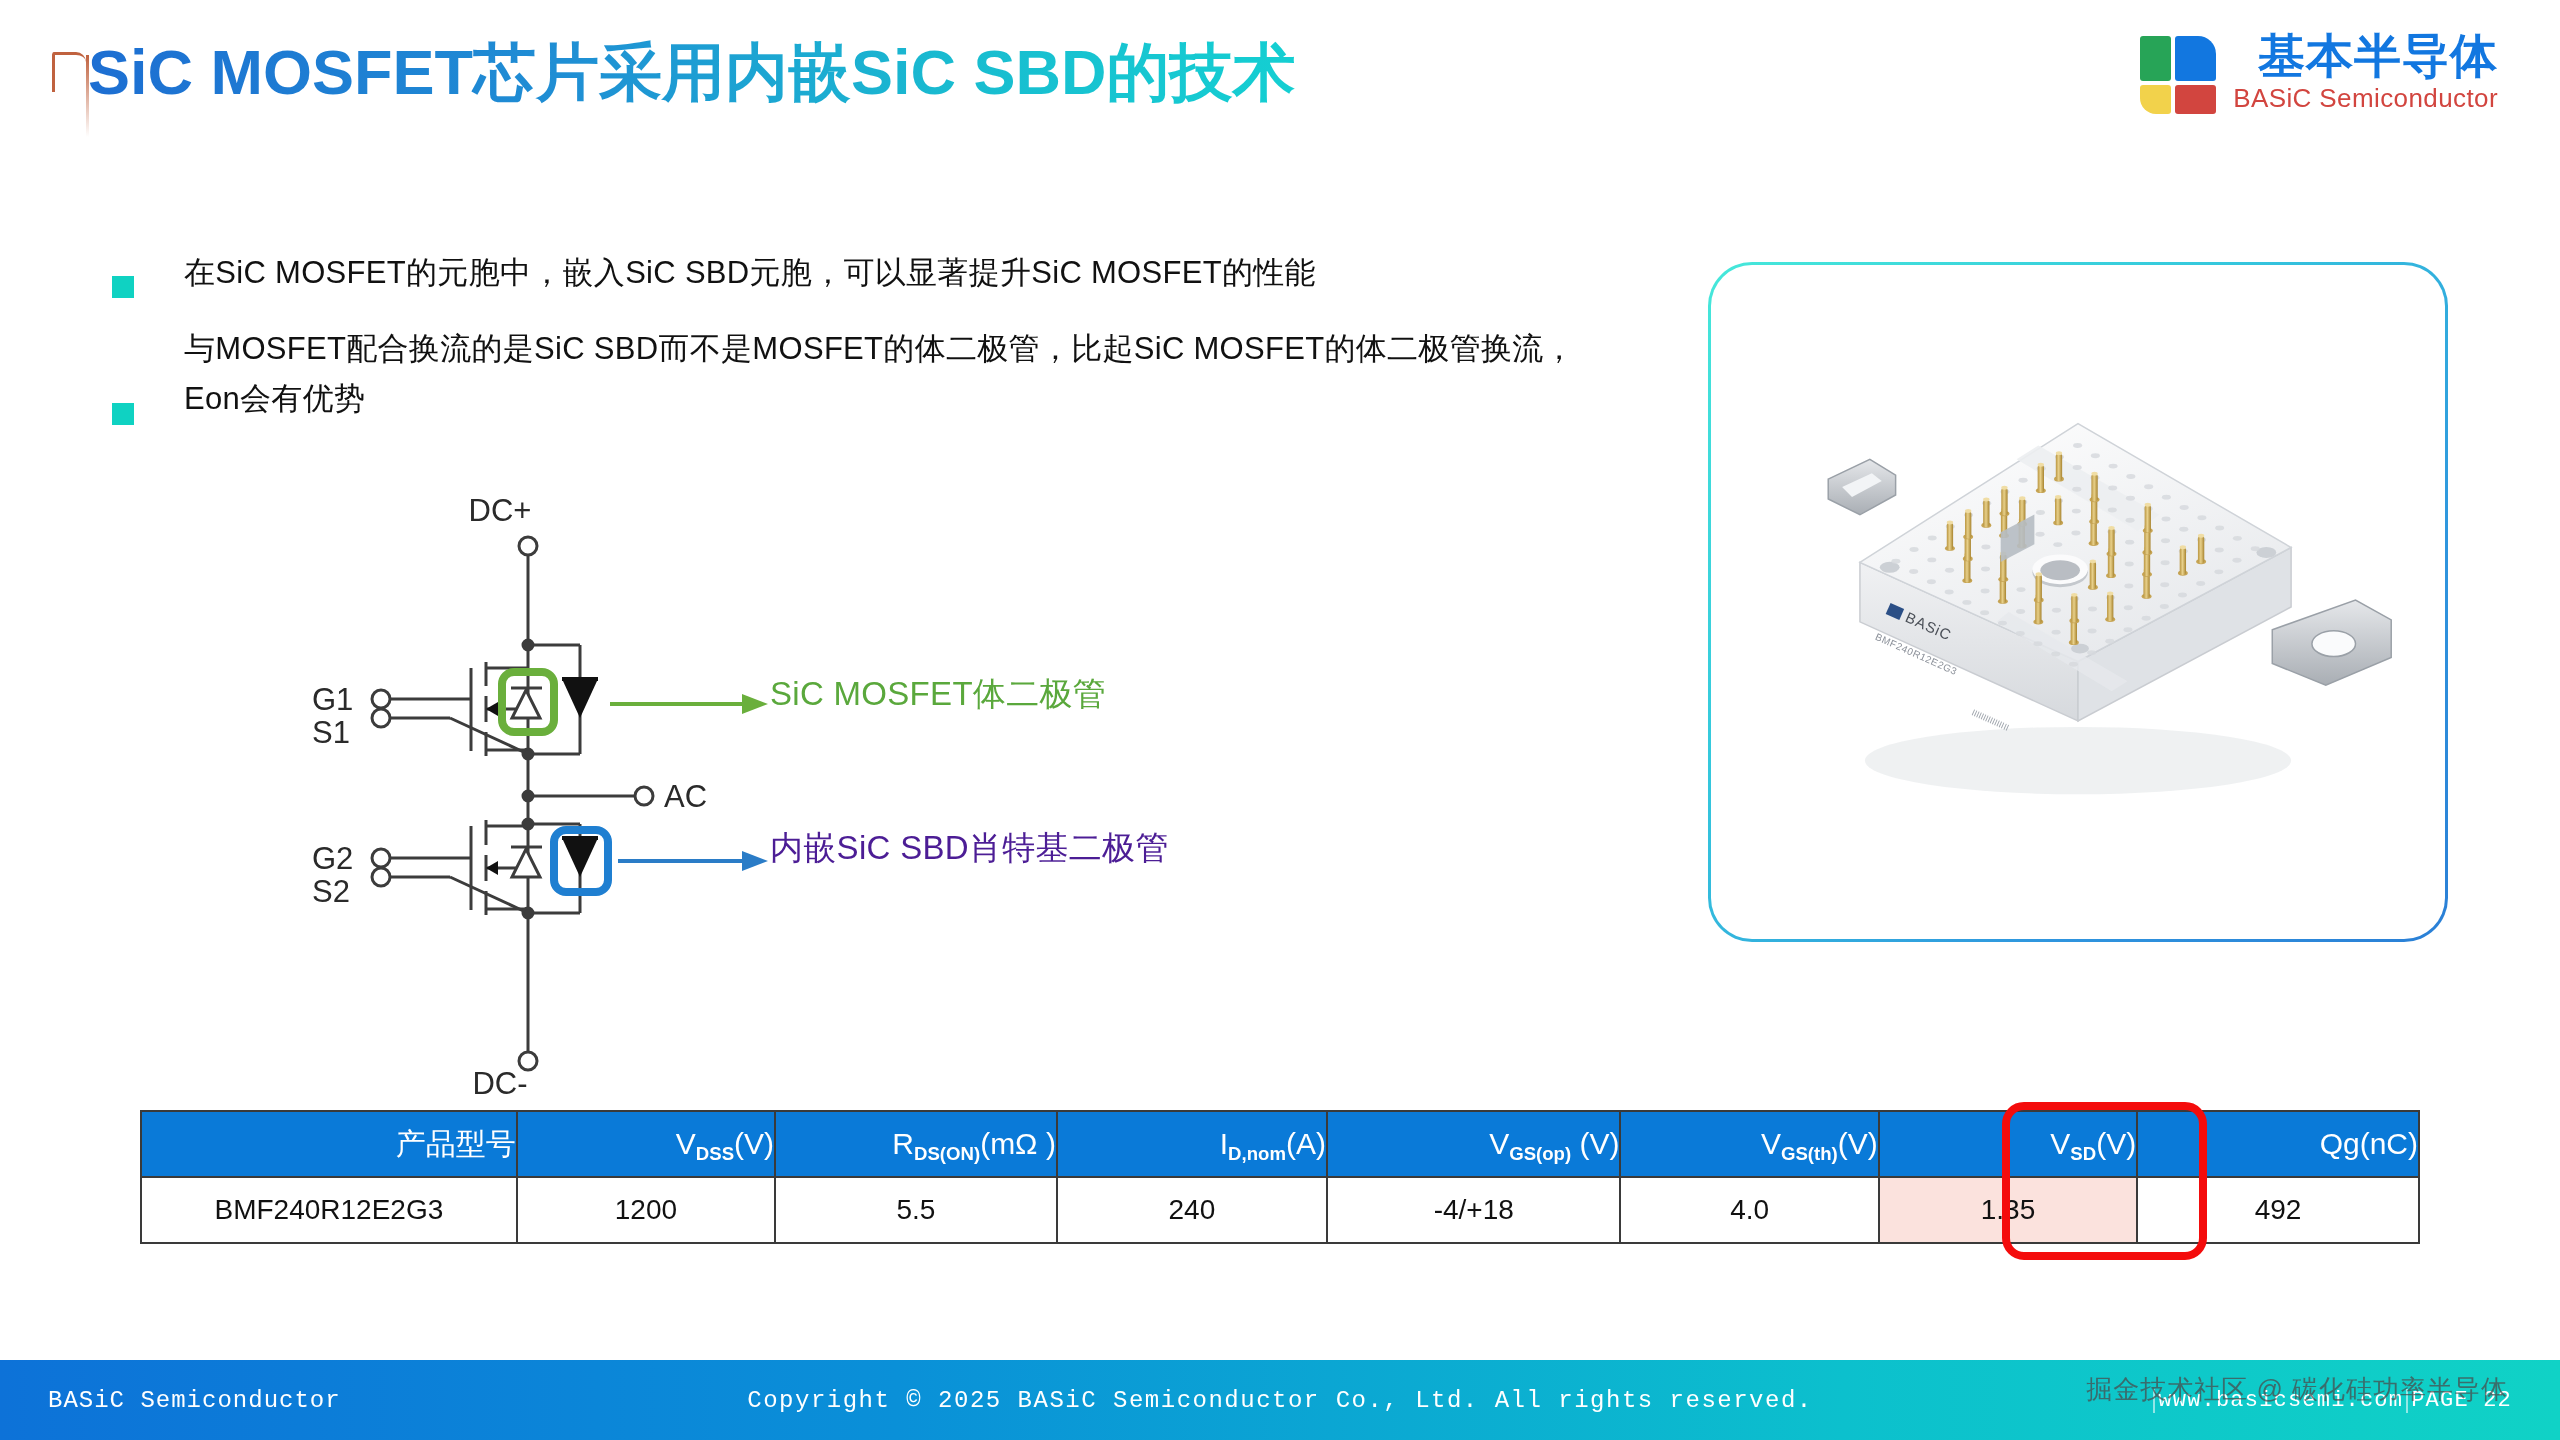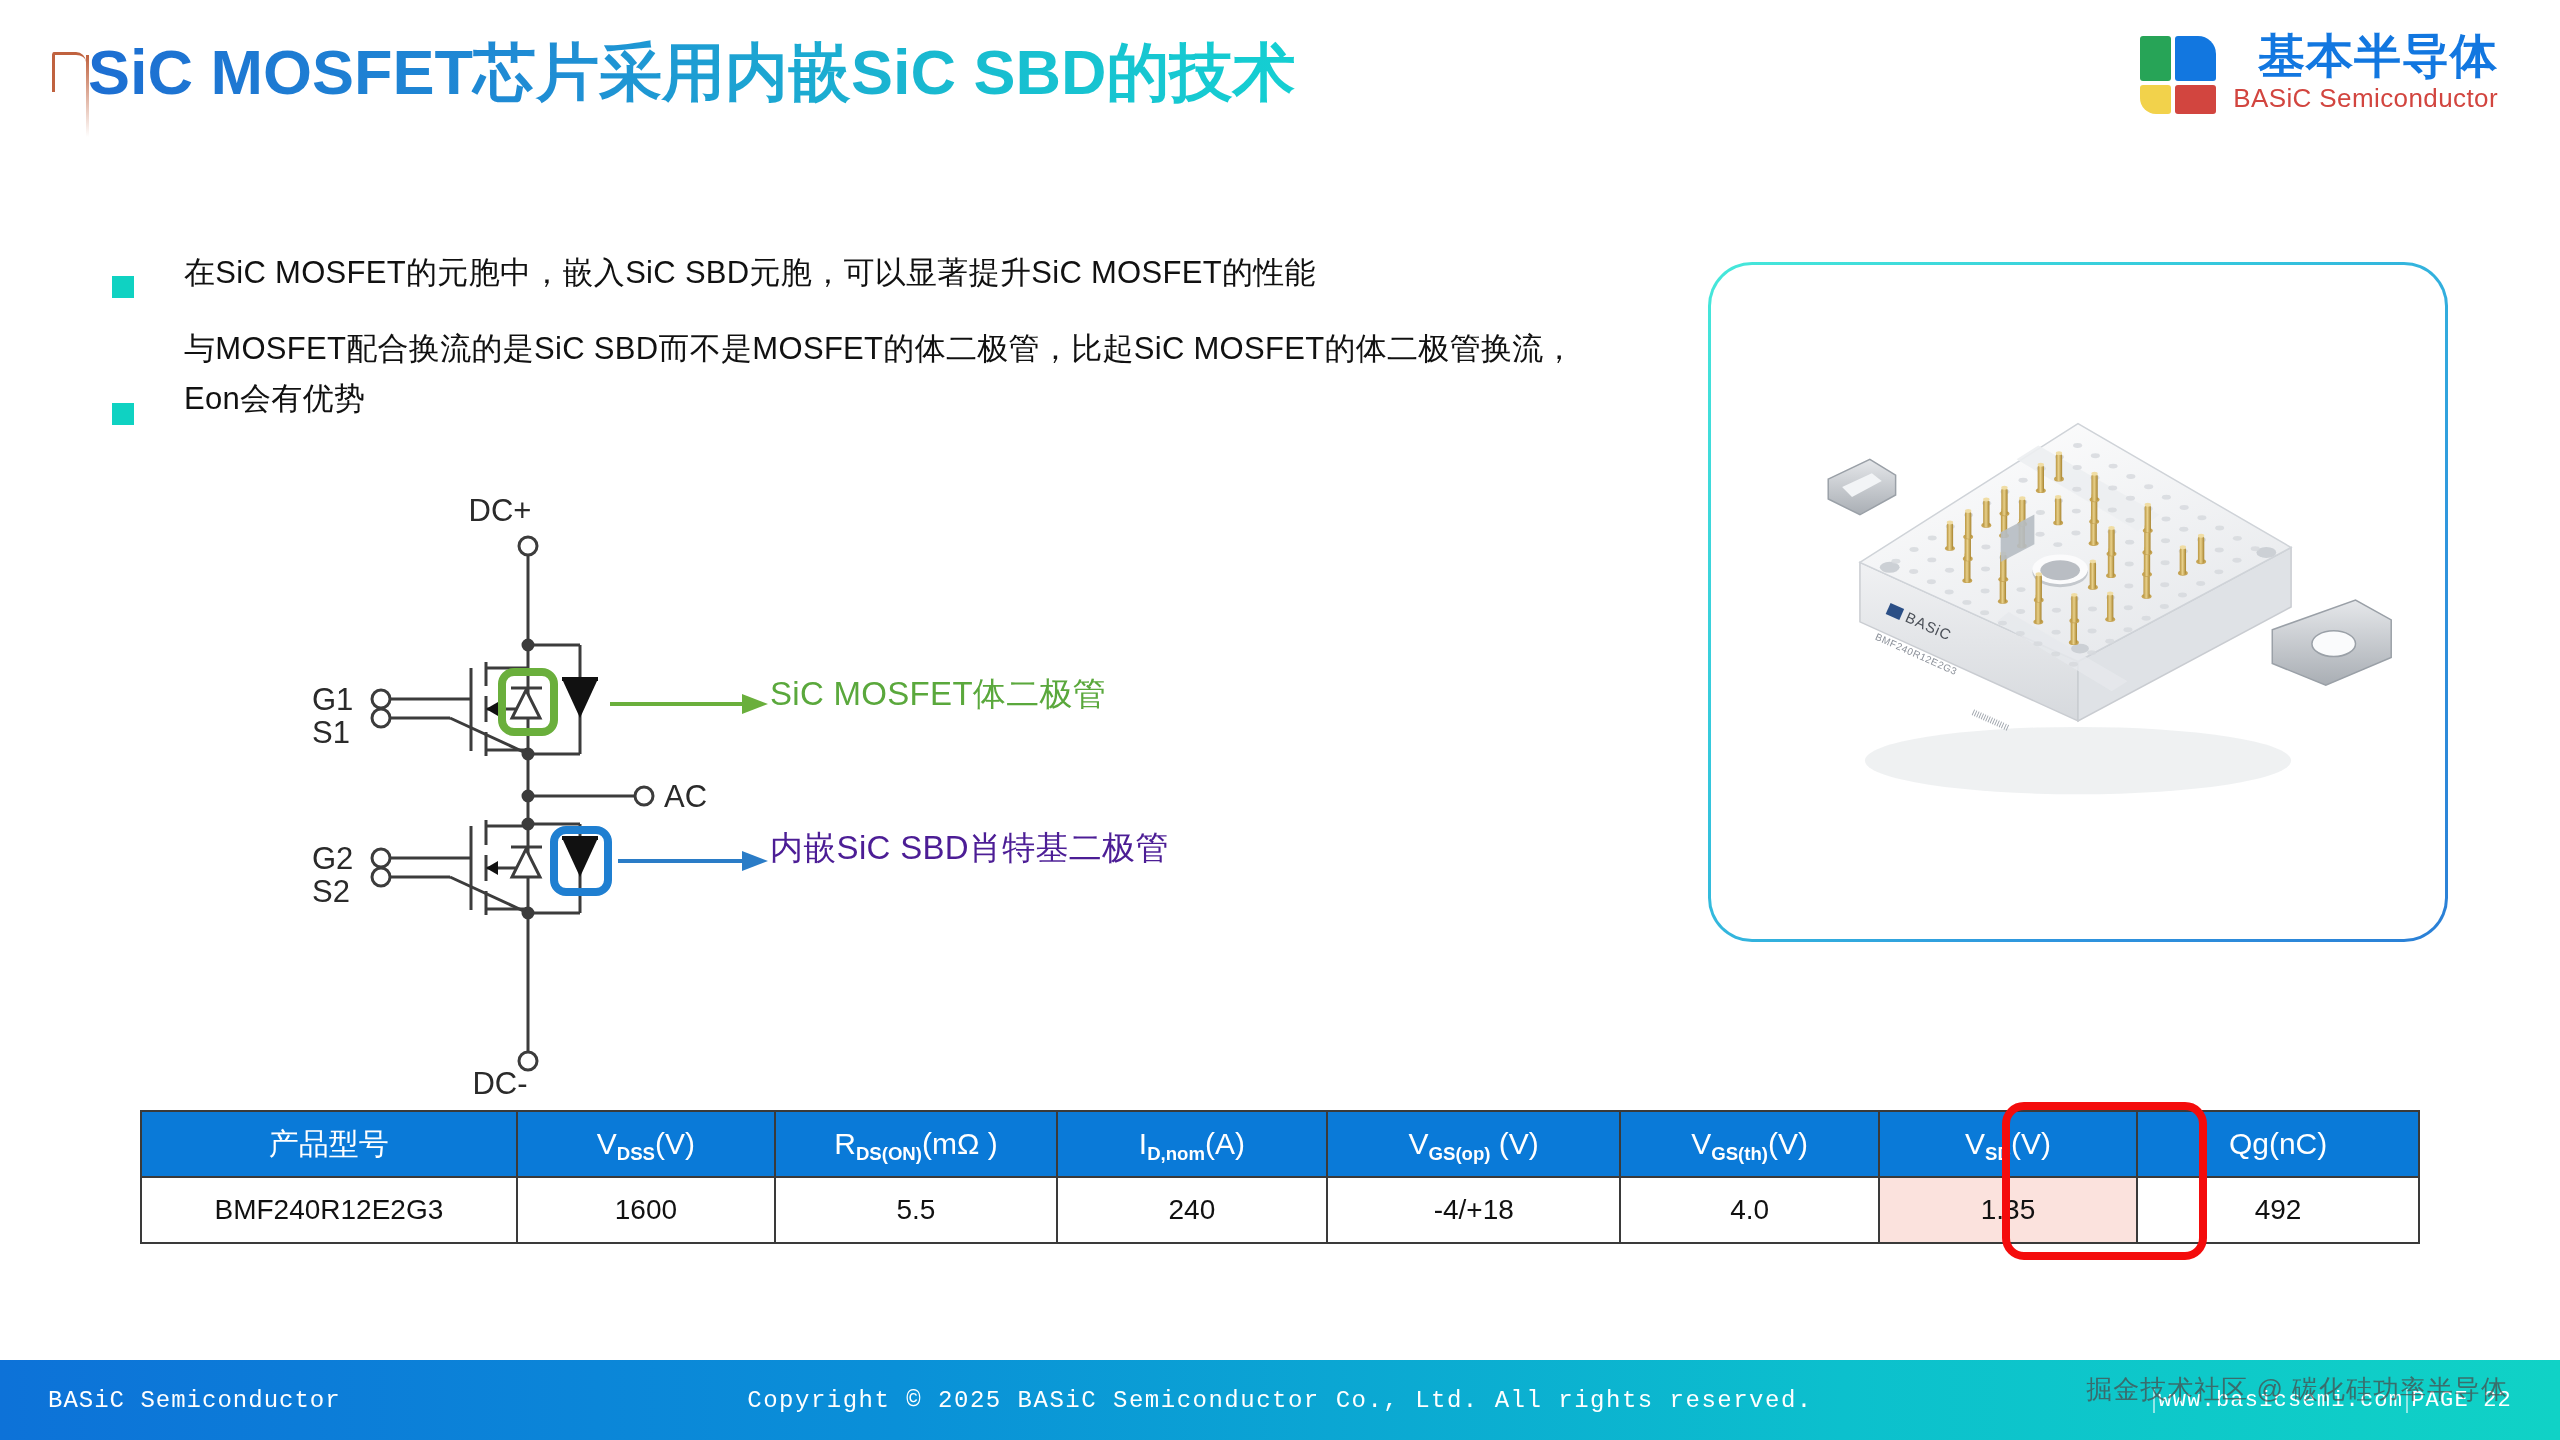--- a/index.html
+++ b/index.html
@@ -73,21 +73,21 @@
     background:linear-gradient(135deg,#46e8da 0%,#35c9dd 35%,#2f95de 72%,#2a7fd6 100%);
   }
   .photo-inner { width:100%; height:100%; border-radius:41px; background:#fff; position:relative; overflow:hidden; }
   .photo-inner svg { position:absolute; left:0; top:0; width:100%; height:100%; }
 
   
   .spec-table { position:absolute; left:140px; top:1110px; width:2280px;
                 border-collapse:collapse; table-layout:fixed; }
   .spec-table th {
     background:#0a7ad8; color:#fff; font-size:30px; font-weight:normal;
-    height:66px; border:2px solid #3a3a3a; padding:0; vertical-align:middle;
+    height:66px; border:2px solid #3a3a3a; padding:0; vertical-align:middle;text-align:right;
   }
   .spec-table td {
     background:#fff; color:#111; font-size:28px; text-align:center;
     height:66px; border:2px solid #3a3a3a; padding:0; vertical-align:middle;
   }
   .spec-table th sub { font-size:0.62em; vertical-align:baseline; position:relative; top:0.30em; font-weight:bold; }
   .spec-table th .v { font-weight:normal; }
   .hl-cell { background:#fbe2dd !important; }
   .hl-box {
     position:absolute; left:2002px; top:1102px; width:205px; height:158px;
@@ -600,21 +600,21 @@
           <span class="v">V</span><sub>SD</sub><span class="v">(V)</span>
         </th>
         <th>
           <span>Qg(nC)</span>
         </th>
       </tr>
     </thead>
     <tbody>
       <tr>
         <td>BMF240R12E2G3</td>
-        <td>1600</td>
+        <td>1200</td>
         <td>5.5</td>
         <td>240</td>
         <td>-4/+18</td>
         <td>4.0</td>
         <td class="hl-cell">1.35</td>
         <td>492</td>
       </tr>
     </tbody>
   </table>
   <div class="hl-box"></div>

